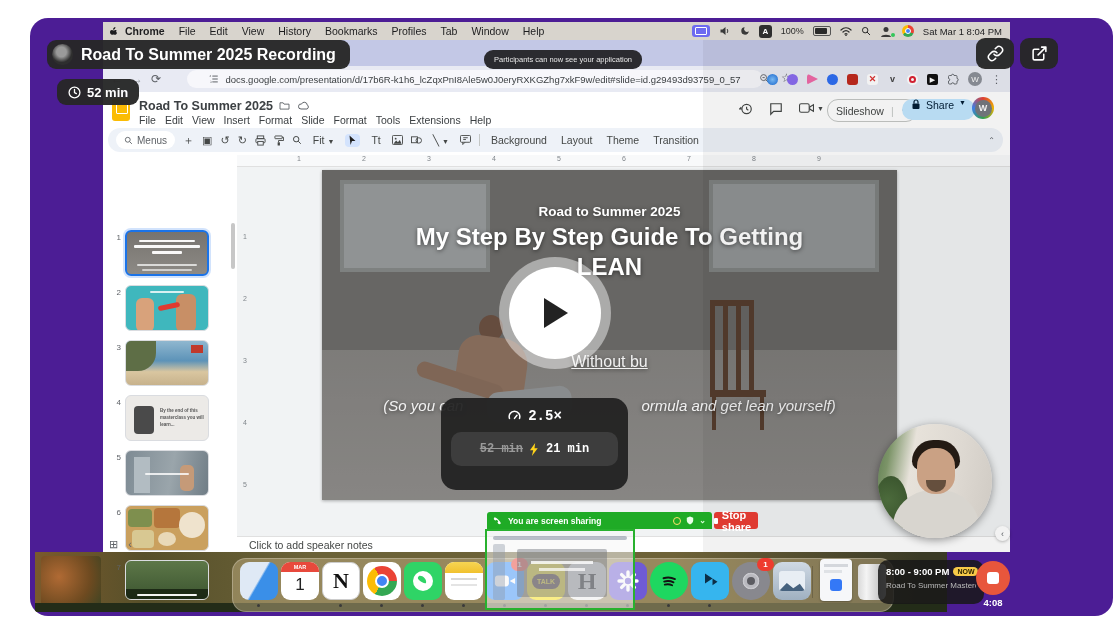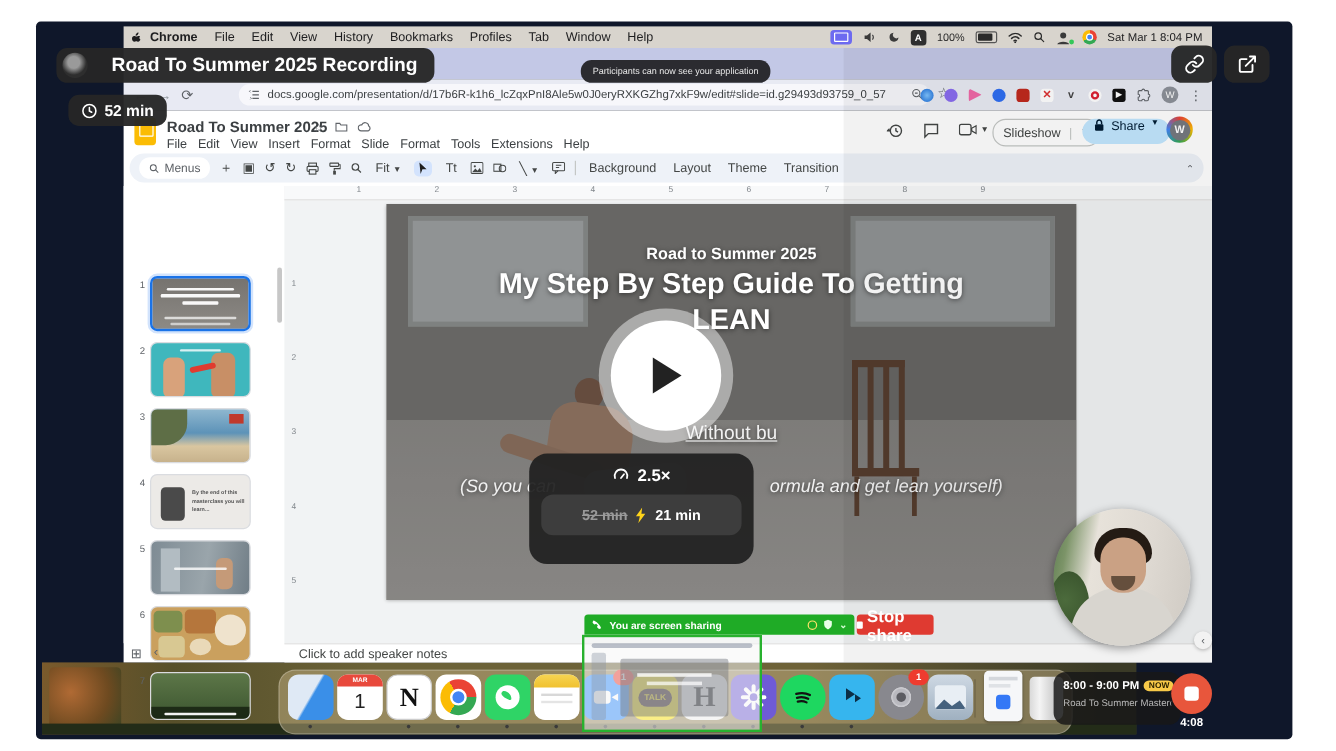--- a/index.html
+++ b/index.html
@@ -1,19 +1,19 @@
 <!DOCTYPE html>
 <html><head>
 <meta charset="utf-8">
 <style>
   html,body{margin:0;padding:0;background:#ffffff;font-family:"Liberation Sans",sans-serif;}
   #stage{position:relative;width:1113px;height:626px;background:#fff;overflow:hidden;}
   .abs{position:absolute;}
   
-  #video{position:absolute;left:30px;top:18px;width:1047px;height:598px;background:#0f172a;border-radius:4px;overflow:hidden;}
+  #video{position:absolute;left:30px;top:18px;width:1047px;height:598px;background:#4c1d95;border-radius:18px;overflow:hidden;padding-left:36px;}
   
   #menubar{left:73px;top:4px;width:907px;height:18px;background:#d8d4cd;display:flex;align-items:center;font-size:10.5px;color:#1d1d1f;}
   #menubar .mitem{margin-right:14px;}
   #menubar .app{font-weight:bold;margin:0 14px 0 6px;}
   #mb-right{margin-left:auto;display:flex;align-items:center;gap:9px;padding-right:8px;}
   #tabstrip{left:73px;top:22px;width:907px;height:26px;background:#c3c8e6;}
   #urlrow{left:73px;top:48px;width:907px;height:26px;background:#e8eaf3;display:flex;align-items:center;}
   #urlpill{position:absolute;left:42px;top:4px;width:560px;height:18px;background:#f7f7fb;border-radius:9px;display:flex;align-items:center;font-size:9.5px;color:#3c4043;padding:0 8px;white-space:nowrap;overflow:hidden;}
   .navglyph{color:#9aa0a6;font-size:12px;margin-left:8px;}
   .extrow{position:absolute;right:8px;top:4px;display:flex;align-items:center;gap:9px;height:18px;}
@@ -58,21 +58,21 @@
   .stext{position:relative;color:#fff;text-align:center;text-shadow:0 1px 4px rgba(0,0,0,.55);font-weight:bold;}
   .srow{position:relative;display:flex;justify-content:center;color:#f1f1f1;text-shadow:0 1px 4px rgba(0,0,0,.55);}
   
   #notesbar{left:134px;top:444px;width:773px;height:16px;background:#fff;border-top:1px solid #e0e0e0;font-size:10.5px;color:#444746;display:flex;align-items:center;padding-left:12px;box-sizing:border-box;}
   #bl-icons{left:6px;top:446px;color:#5f6368;font-size:11px;display:flex;gap:10px;}
   #rt-chevron{left:892px;top:434px;width:15px;height:15px;border-radius:50%;background:#fff;box-shadow:0 1px 3px rgba(0,0,0,.25);color:#5f6368;font-size:9px;display:flex;align-items:center;justify-content:center;}
   
   #shade{left:673px;top:22px;width:307px;height:512px;background:rgba(0,0,0,.05);}
   #tooltip{left:454px;top:32px;height:19px;background:#2b2b30;border-radius:9px;color:#e8e8e8;font-size:7.5px;display:flex;align-items:center;padding:0 10px;}
   #greenbar{left:457px;top:494px;width:225px;height:17px;background:#1fab26;border-radius:3px 3px 0 0;display:flex;align-items:center;color:#fff;font-size:8.5px;font-weight:bold;gap:6px;padding:0 6px;box-sizing:border-box;}
-  #stopshare{left:684px;top:494px;width:64px;height:17px;background:#df3a31;border-radius:3px;color:#fff;font-size:14px;font-weight:bold;display:flex;align-items:center;justify-content:center;gap:4px;}
+  #stopshare{left:684px;top:494px;width:44px;height:17px;background:#df3a31;border-radius:3px;color:#fff;font-size:11px;font-weight:bold;display:flex;align-items:center;justify-content:center;gap:4px;}
   #minipreview{left:455px;top:511px;width:150px;height:81px;background:rgba(245,245,245,.55);border:2px solid #28b12e;box-sizing:border-box;}
   
   #wallpaper{left:5px;top:534px;width:912px;height:60px;background:linear-gradient(90deg,#7a5a2c,#57502a 12%,#6b6238 30%,#6e6238 70%,#3a3a26 97%);}
   #wallpaper .blob1{position:absolute;left:6px;top:4px;width:60px;height:52px;background:radial-gradient(circle at 30% 40%,#b06a34,#6e4a20 60%,#3c4423);border-radius:4px;}
   #wallpaper .grassline{position:absolute;left:0;bottom:0;width:100%;height:9px;background:#232c18;}
   #dock{left:202px;top:540px;width:660px;height:52px;background:rgba(205,185,140,.45);border:1px solid rgba(255,255,255,.25);border-radius:14px;}
   .dk{position:absolute;top:544px;width:38px;height:38px;border-radius:9px;}
   .dkdot{position:absolute;top:586px;width:3px;height:3px;border-radius:50%;background:#3a3a3a;}
   .dkbadge{position:absolute;top:-4px;right:-4px;min-width:13px;height:13px;background:#ee3b2f;border-radius:7px;color:#fff;font-size:8px;font-weight:bold;display:flex;align-items:center;justify-content:center;padding:0 2px;}
   
@@ -85,29 +85,29 @@
   #rectime{left:946px;top:579px;width:34px;text-align:center;color:#fff;font-size:9.5px;font-weight:bold;}
   
   #webcam{left:848px;top:406px;width:114px;height:114px;border-radius:50%;overflow:hidden;background:linear-gradient(100deg,#5a7a4e 0%,#7c9468 12%,#e7e2da 30%,#ded9d2 65%,#cfcac3 100%);box-shadow:0 2px 8px rgba(0,0,0,.4);}
   #webcam .hair{position:absolute;left:34px;top:16px;width:48px;height:30px;background:#241b14;border-radius:24px 24px 10px 10px;}
   #webcam .face{position:absolute;left:39px;top:24px;width:38px;height:46px;background:#caa184;border-radius:18px;}
   #webcam .beard{position:absolute;left:48px;top:56px;width:20px;height:12px;background:#3a2c20;border-radius:0 0 10px 10px;opacity:.7;}
   #webcam .hoodie{position:absolute;left:14px;top:66px;width:88px;height:52px;background:#d8d5cf;border-radius:40px 40px 0 0;}
   #webcam .plant{position:absolute;left:-4px;top:52px;width:34px;height:60px;background:radial-gradient(circle at 40% 40%,#4c6b3c,#38522c 70%);border-radius:50%;}
   
   .pbadge{background:rgba(38,38,38,.96);border-radius:9px;color:#fff;display:flex;align-items:center;}
-  #ptitle{left:17px;top:22px;height:29px;padding:0 14px 0 5px;gap:20px;font-size:16px;font-weight:bold;}
+  #ptitle{left:17px;top:22px;height:29px;padding:0 14px 0 5px;gap:8px;font-size:16px;font-weight:bold;}
   #ptitle .pava{width:21px;height:21px;border-radius:50%;background:radial-gradient(circle at 45% 38%,#9a9a9a 0 28%,#2e2e2e 60%);}
   #pdur{left:27px;top:61px;height:26px;padding:0 11px;gap:6px;font-size:13px;font-weight:bold;}
   .pbtn{width:38px;height:31px;justify-content:center;}
   #plink{left:946px;top:20px;}
   #popen{left:990px;top:20px;}
   #playring{left:469px;top:239px;width:112px;height:112px;border-radius:50%;background:rgba(255,255,255,.45);display:flex;align-items:center;justify-content:center;}
   #playbtn{width:92px;height:92px;border-radius:50%;background:#fff;display:flex;align-items:center;justify-content:center;}
-  #speed{left:411px;top:360px;width:187px;height:92px;background:rgba(33,33,33,.94);border-radius:15px;color:#fff;}
+  #speed{left:411px;top:380px;width:187px;height:92px;background:rgba(33,33,33,.94);border-radius:15px;color:#fff;font-family:Liberation Mono, monospace;}
   #speed .r1{display:flex;align-items:center;justify-content:center;gap:6px;font-size:14px;font-weight:bold;margin-top:10px;}
   #speed .r2{margin:8px 10px 0 10px;height:34px;background:#3d3d3d;border-radius:10px;display:flex;align-items:center;justify-content:center;gap:6px;font-size:12px;}
   #speed .old{color:#9a9a9a;text-decoration:line-through;font-weight:bold;}
   #speed .new{color:#fff;font-weight:bold;}
   svg{display:block;}
 </style>
 </head>
 <body>
 
 <div id="stage">
@@ -170,21 +170,21 @@
           </span>
       <span style="font-size:9.5px;color:#1d1d1f;white-space:nowrap;">Sat Mar 1  8:04 PM</span>
     </span>
   </div>
 
   <div id="tabstrip" class="abs"></div>
   <div id="urlrow" class="abs">
     <span class="navglyph">←</span>
     <span class="navglyph">→</span>
     <span class="navglyph" style="color:#5f6368">⟳</span>
-    <span id="urlpill" style="left:96px;">
+    <span id="urlpill" style="left:84px;justify-content:center;">
       <svg width="10" height="10" viewBox="0 0 24 24" style="margin-right:6px">
             <path d="M8 5h13M8 12h13M8 19h13" stroke="#5f6368" stroke-width="2.4"></path>
             <path d="M4 3l-2 2 2 2M4 17l2 2-2 2" stroke="#5f6368" stroke-width="1.8" fill="none"></path>
           </svg>
       <span>docs.google.com/presentation/d/17b6R-k1h6_lcZqxPnI8Ale5w0J0eryRXKGZhg7xkF9w/edit#slide=id.g29493d93759_0_57</span>
     </span>
     <span class="abs" style="left:656px;top:7px;">
           <svg width="11" height="11" viewBox="0 0 24 24">
             <circle cx="10" cy="10" r="6.5" stroke="#5f6368" stroke-width="2" fill="none"></circle>
             <path d="M15 15l6 6M7.5 10h5" stroke="#5f6368" stroke-width="2"></path>

